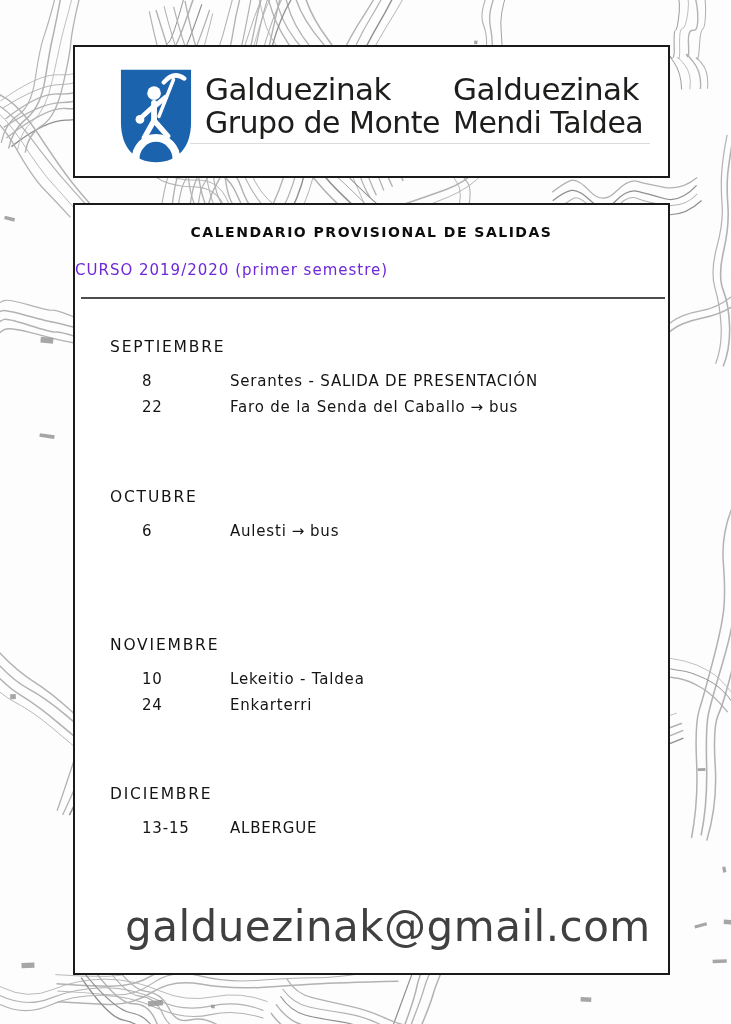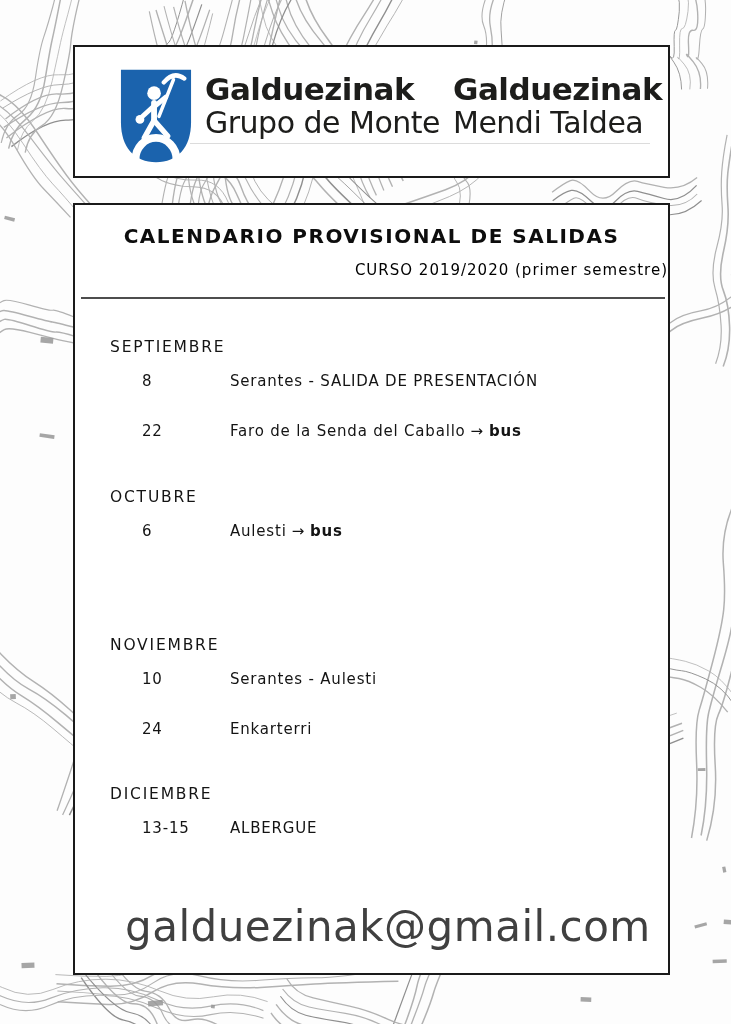--- a/index.html
+++ b/index.html
@@ -16,47 +16,47 @@
     position:absolute;left:73px;top:45px;width:597px;height:133px;
     background:#ffffff;border:2px solid #1a1a1a;box-sizing:border-box;z-index:2;
   }
   .header-rule{
     position:absolute;left:115px;right:18px;top:96px;height:1px;background:#dcdcdc;
   }
   .logo{position:absolute;left:44px;top:21px;width:74px;height:97px;}
   .brand{position:absolute;top:26px;line-height:33px;color:#1d1d1b;white-space:nowrap;}
   .brand-left{left:130px;}
   .brand-right{left:378px;}
-  .brand-title{font-size:31px;font-weight:bold;letter-spacing:-0.5px;}
+  .brand-title{font-size:31px;font-weight:normal;letter-spacing:-0.5px;}
   .brand-sub{font-size:30px;font-weight:normal;letter-spacing:-0.5px;}
 
   
   .main-box{
     position:absolute;left:73px;top:203px;width:597px;height:772px;
     background:#ffffff;border:2px solid #1a1a1a;box-sizing:border-box;z-index:2;
   }
   .cal-title{
     position:absolute;top:19px;left:0;width:100%;margin:0;text-align:center;
-    font-size:20px;font-weight:bold;letter-spacing:1.5px;color:#0d0d0d;
+    font-size:14px;font-weight:bold;letter-spacing:1.5px;color:#0d0d0d;
   }
   .cal-subtitle{
-    position:absolute;top:56px;left:0;width:100%;margin:0;text-align:right;
-    font-size:15px;font-weight:normal;letter-spacing:1px;color:#000000;
+    position:absolute;top:56px;left:0;width:100%;margin:0;text-align:left;
+    font-size:15px;font-weight:normal;letter-spacing:1px;color:#6d28d9;
   }
   .divider{position:absolute;top:92px;left:6px;right:3px;height:0;border:none;border-top:2px solid #4d4d4d;margin:0;}
 
   .month{position:absolute;left:35px;right:10px;height:112px;text-align:right;}
   .m0{top:133px}.m1{top:283px}.m2{top:431px}.m3{top:580px}
   .month-name{position:absolute;top:0;left:0;font-size:15.5px;letter-spacing:1.8px;}
   .event{position:absolute;left:0;right:0;height:22px;font-size:15px;letter-spacing:0.8px;}
-  .e0{top:34px}.e1{top:84px}
+  .e0{top:34px}.e1{top:60px}
   .ev-date{position:absolute;left:32px;}
   .ev-desc{position:absolute;left:120px;white-space:nowrap;}
   .arrow{padding:0 5px;}
-  .bus{font-weight:bold;}
+  .bus{font-weight:normal;}
 
   .email{
     position:absolute;left:50px;top:697px;
     font-size:42px;letter-spacing:0.5px;color:#404040;white-space:nowrap;
   }
 </style>
 </head>
 <body>
 
 <svg id="topo" width="731" height="1024">
@@ -299,21 +299,21 @@
       <div class="event e0">
         <span class="ev-date">6</span>
         <span class="ev-desc"><span>Aulesti</span><span class="arrow">→</span><span class="bus">bus</span></span>
       </div>
     </section>
 
     <section class="month m2">
       <div class="month-name">NOVIEMBRE</div>
       <div class="event e0">
         <span class="ev-date">10</span>
-        <span class="ev-desc"><span>Serantes - Aulesti</span></span>
+        <span class="ev-desc"><span>Lekeitio - Taldea</span></span>
       </div>
       <div class="event e1">
         <span class="ev-date">24</span>
         <span class="ev-desc"><span>Enkarterri</span></span>
       </div>
     </section>
 
     <section class="month m3">
       <div class="month-name">DICIEMBRE</div>
       <div class="event e0">

